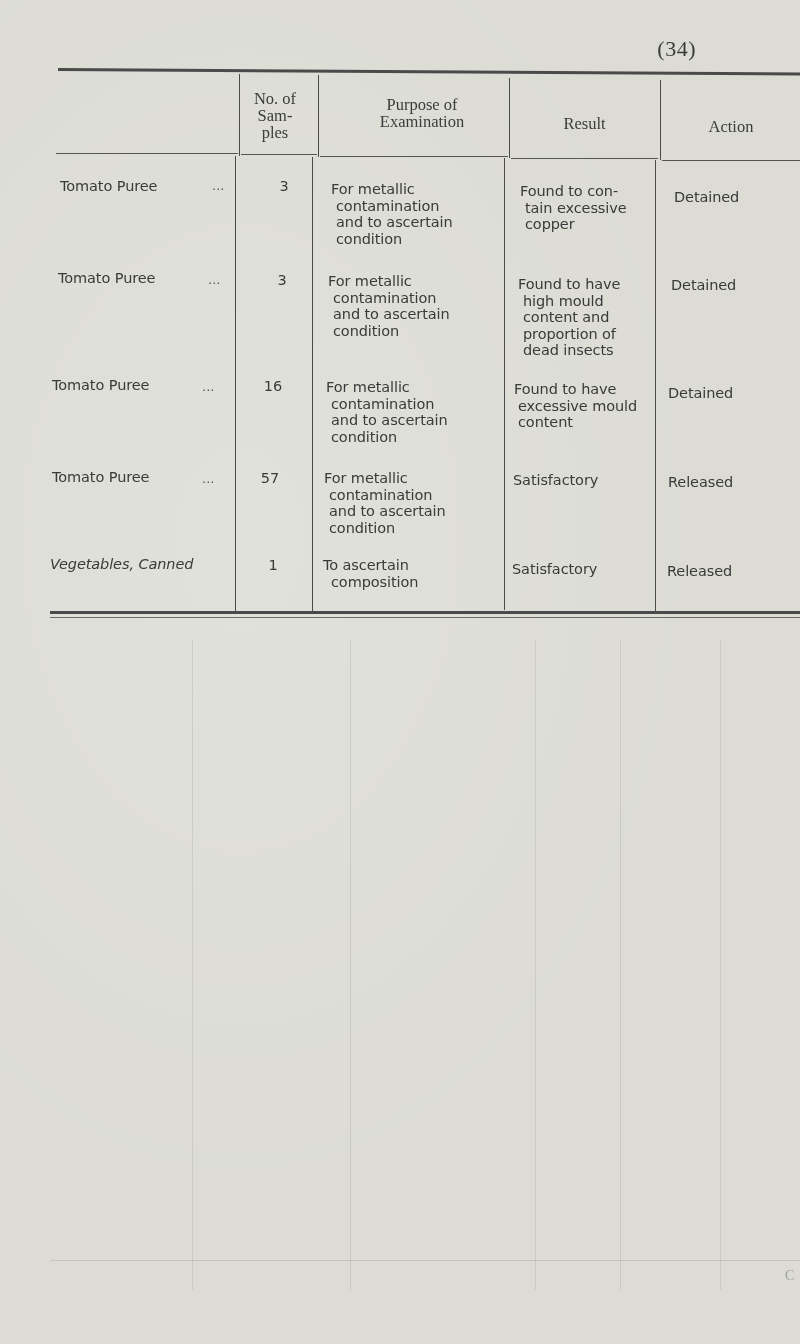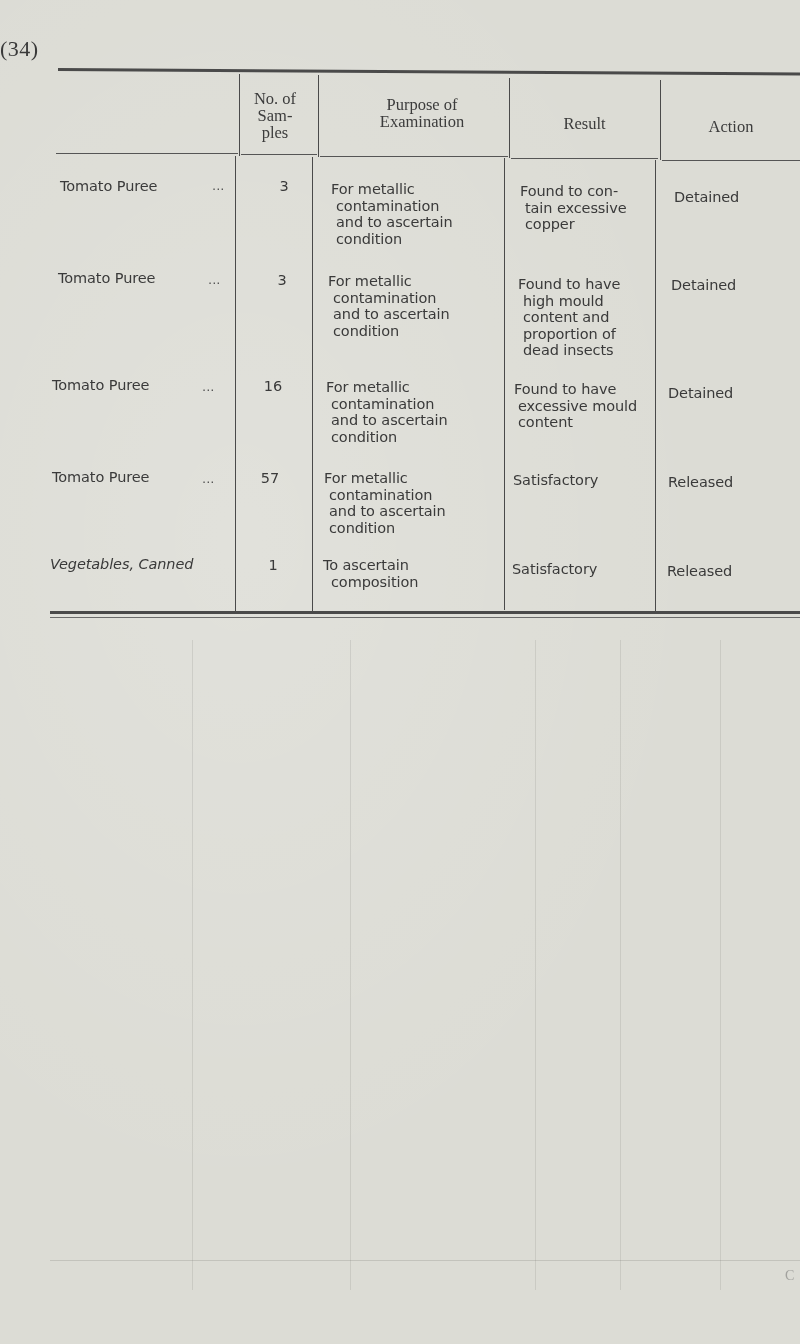--- a/index.html
+++ b/index.html
@@ -10,21 +10,21 @@
     color: #3a3a3a;
     position: relative;
   }
   .page {
     position: absolute; left: 0; top: 0; width: 800px; height: 1344px;
     background:
       radial-gradient(ellipse at 30% 40%, rgba(255,255,255,0.15), rgba(0,0,0,0) 60%),
       #dcdcd5;
   }
   .page-number {
-    position: absolute; top: 36px; left: 0; width: 696px; text-align: left;
+    position: absolute; top: 36px; left: 0; width: 696px; text-align: right;
     font-size: 22px; letter-spacing: 0.5px; color: #3a3a3a;
   }
   .rule-top { position: absolute; left: 58px; right: 0; top: 68px; height: 0;
     border-top: 3px solid #4a4a4a; transform: rotate(0.35deg); transform-origin: left; }
   .rule-bottom { position: absolute; left: 50px; right: 0; top: 611px; height: 0;
     border-top: 3px solid #4a4a4a; }
   .rule-bottom2 { position: absolute; left: 50px; right: 0; top: 617px; height: 0;
     border-top: 1px solid #6a6a6a; }
   .hdr-rule { position: absolute; height: 0; border-top: 1.5px solid #555; }
   .vline { position: absolute; width: 0; border-left: 1.5px solid #4a4a4a; }

